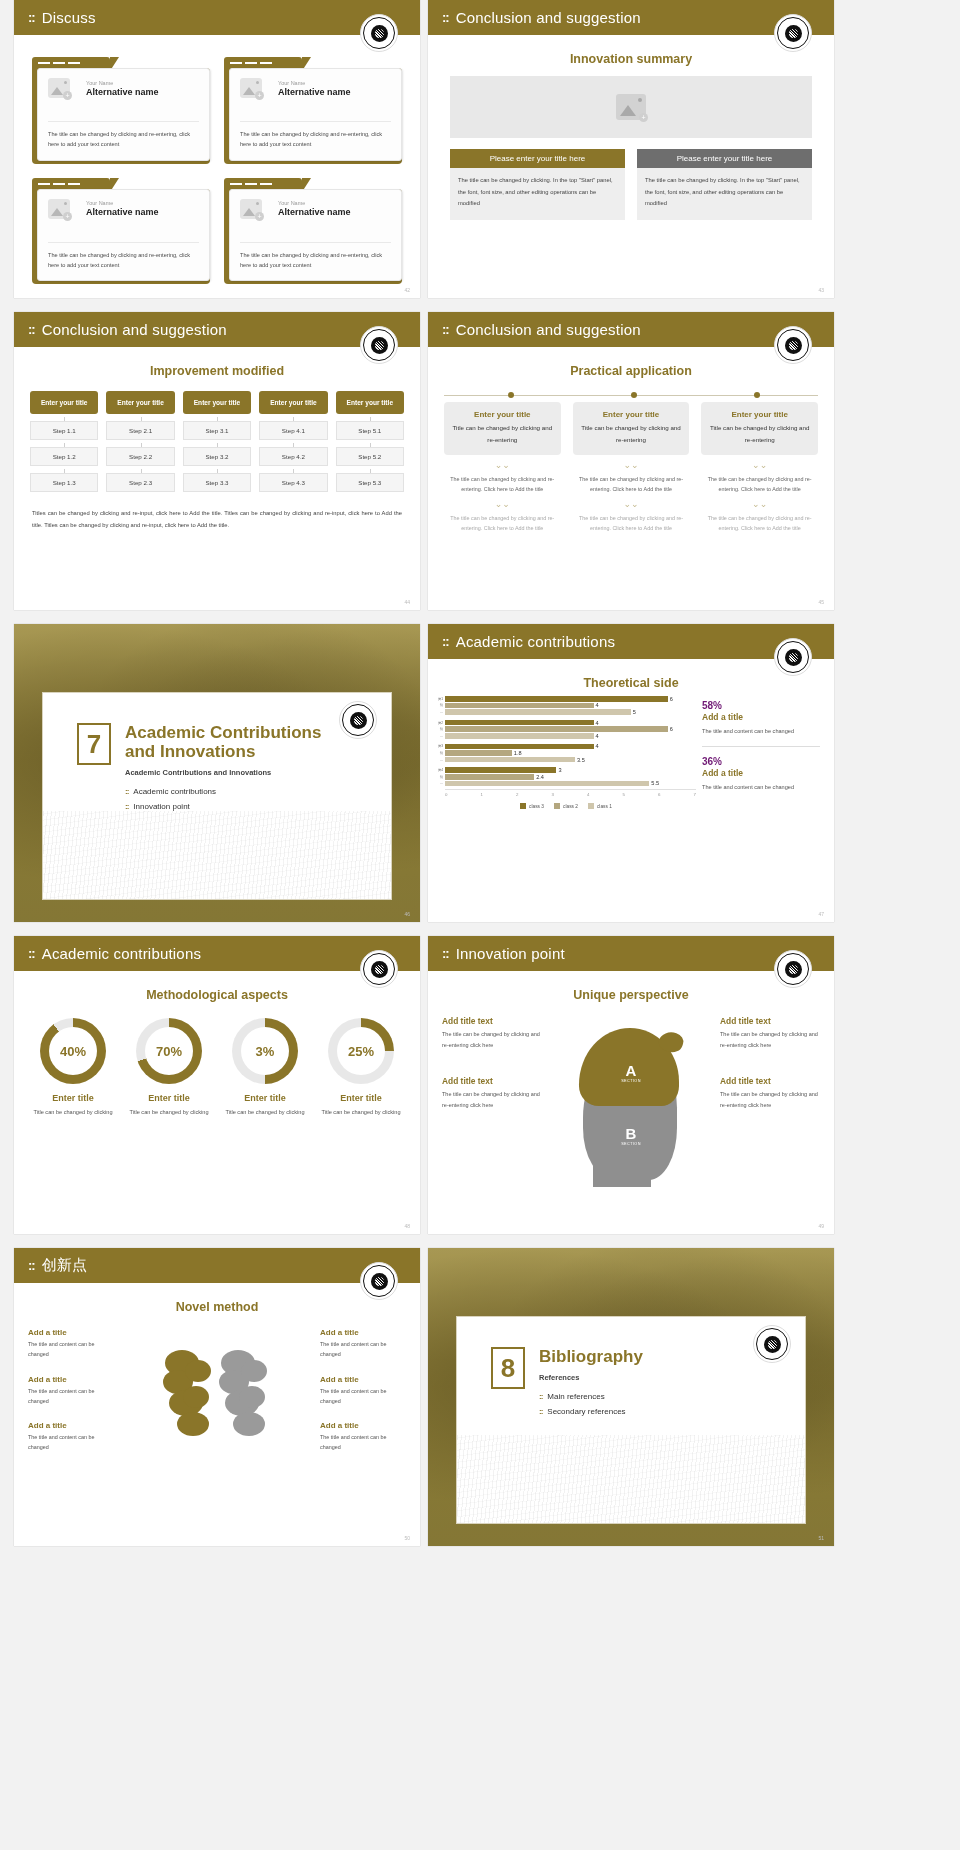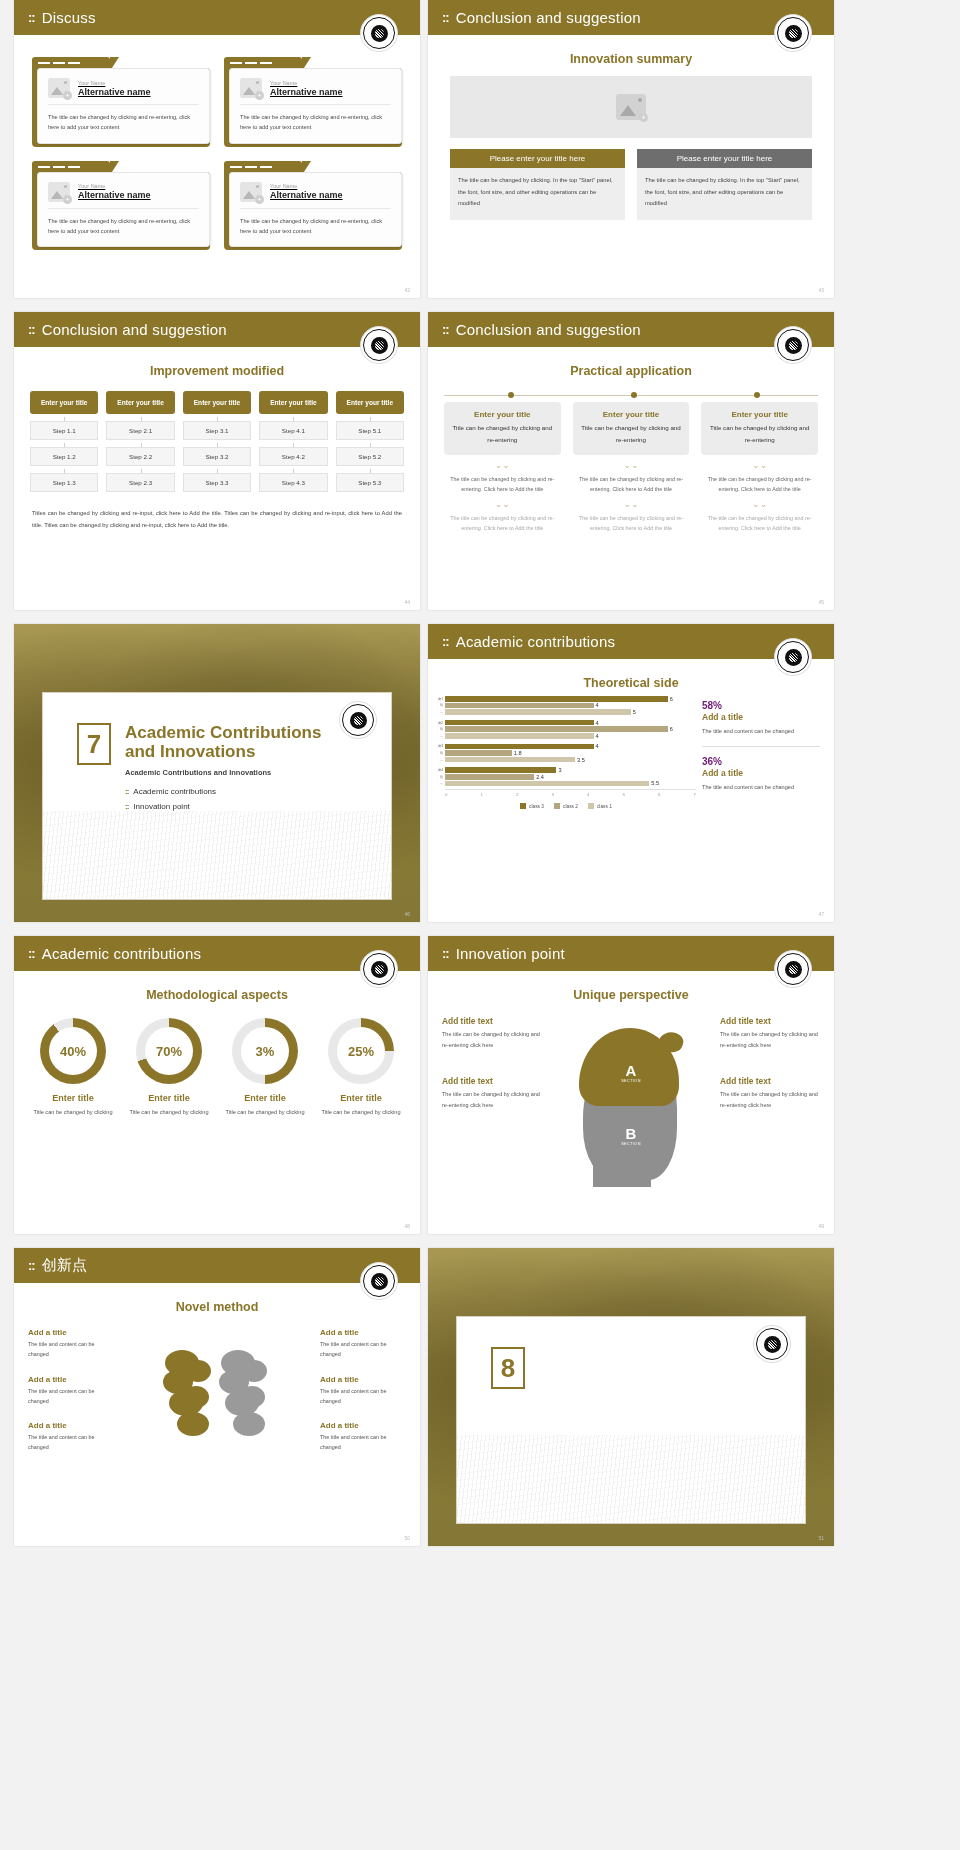--- a/index.html
+++ b/index.html
@@ -63,21 +63,21 @@
   .ftab .lines{ display:flex; gap:3px; padding:5px 0 0 6px; }
   .ftab .lines b{ display:block; width:12px; height:2px; background:#fff; }
   .fbody{
     position:relative; background:#8a7529; border-radius:0 4px 4px 4px;
     padding:0 0 3px 5px;
   }
   .fcard{
     background:#fdfdfd; border:1px solid #e6e6e6; border-radius:3px;
     padding:9px 10px 10px 10px; box-shadow:1px 1px 2px rgba(0,0,0,.12);
   }
-  .fhead{ display:flex; align-items:center; gap:8px; padding-bottom:6px; border-bottom:1px solid #e9e9e9;text-decoration:underline; }
+  .fhead{ display:flex; align-items:center; gap:16px; padding-bottom:23px; border-bottom:1px solid #e9e9e9; }
   .imgic{
     width:22px;height:20px;border-radius:3px;background:#e4e4e4;
     position:relative; flex:none;
   }
   .imgic:before{ content:""; position:absolute; left:3px; bottom:3px;
     border-left:6px solid transparent; border-right:6px solid transparent; border-bottom:8px solid #b7b7b7;}
   .imgic:after{ content:""; position:absolute; right:3px; top:3px; width:3px;height:3px;border-radius:50%;background:#b7b7b7;}
   .imgplus{ position:absolute; right:-2px; bottom:-2px; width:9px;height:9px;border-radius:50%;
     background:#cfcfcf; color:#fff; font-size:7px; line-height:9px; text-align:center;}
   .fname{ font-size:5.5px; color:#9a9a9a; }
@@ -767,19 +767,27 @@
         <div class="wave"></div>
         <div class="logo" style="top:8px;right:14px">
             <div class="ring">
               <div class="core">
                 <i></i>
               </div>
             </div>
           </div>
         <div class="dinner">
           <div class="dnum">8</div>
+          <div>
+            <div class="dttl">Bibliography</div>
+            <div class="dsub">References</div>
+            <ul class="dlist">
+              <li><span class="dt">::</span><span>Main references</span></li>
+              <li><span class="dt">::</span><span>Secondary references</span></li>
+            </ul>
+          </div>
         </div>
       </div>
     </div>
     <div class="pnum">51</div>
   </div>
 
 </div>
 
 </body></html>

